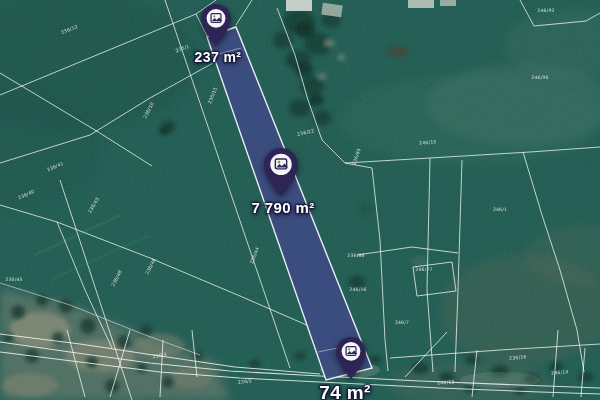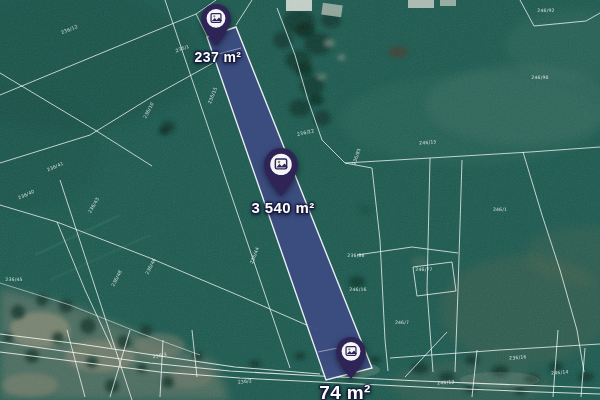--- a/index.html
+++ b/index.html
@@ -243,21 +243,21 @@
   <div class="marker m2">
     <svg class="pin" width="34" height="48" viewBox="0 0 24 34">
       <path d="M12 0C5.37 0 0 5.37 0 12c0 8.6 12 22 12 22s12-13.4 12-22C24 5.37 18.63 0 12 0z" fill="#2e2556"></path>
       <circle cx="12" cy="11.6" r="7.6" fill="#f6f5fa"></circle>
       <g>
         <rect x="8" y="7.8" width="8" height="7" rx="1" fill="none" stroke="#2e2556" stroke-width="1"></rect>
         <circle cx="10.6" cy="10" r="0.9" fill="#6f9a55"></circle>
         <path d="M8.6 13.8 l2.4-2.4 1.5 1.5 2-2 2.4 2.9z" fill="#2e2556"></path>
       </g>
     </svg>
-    <div class="area-label">3 540 m²</div>
+    <div class="area-label">7 790 m²</div>
   </div>
 
   <div class="marker m3">
     <svg class="pin" width="30" height="42" viewBox="0 0 24 34">
       <path d="M12 0C5.37 0 0 5.37 0 12c0 8.6 12 22 12 22s12-13.4 12-22C24 5.37 18.63 0 12 0z" fill="#2e2556"></path>
       <circle cx="12" cy="11.6" r="7.6" fill="#f6f5fa"></circle>
       <g>
         <rect x="8" y="7.8" width="8" height="7" rx="1" fill="none" stroke="#2e2556" stroke-width="1"></rect>
         <circle cx="10.6" cy="10" r="0.9" fill="#6f9a55"></circle>
         <path d="M8.6 13.8 l2.4-2.4 1.5 1.5 2-2 2.4 2.9z" fill="#2e2556"></path>

